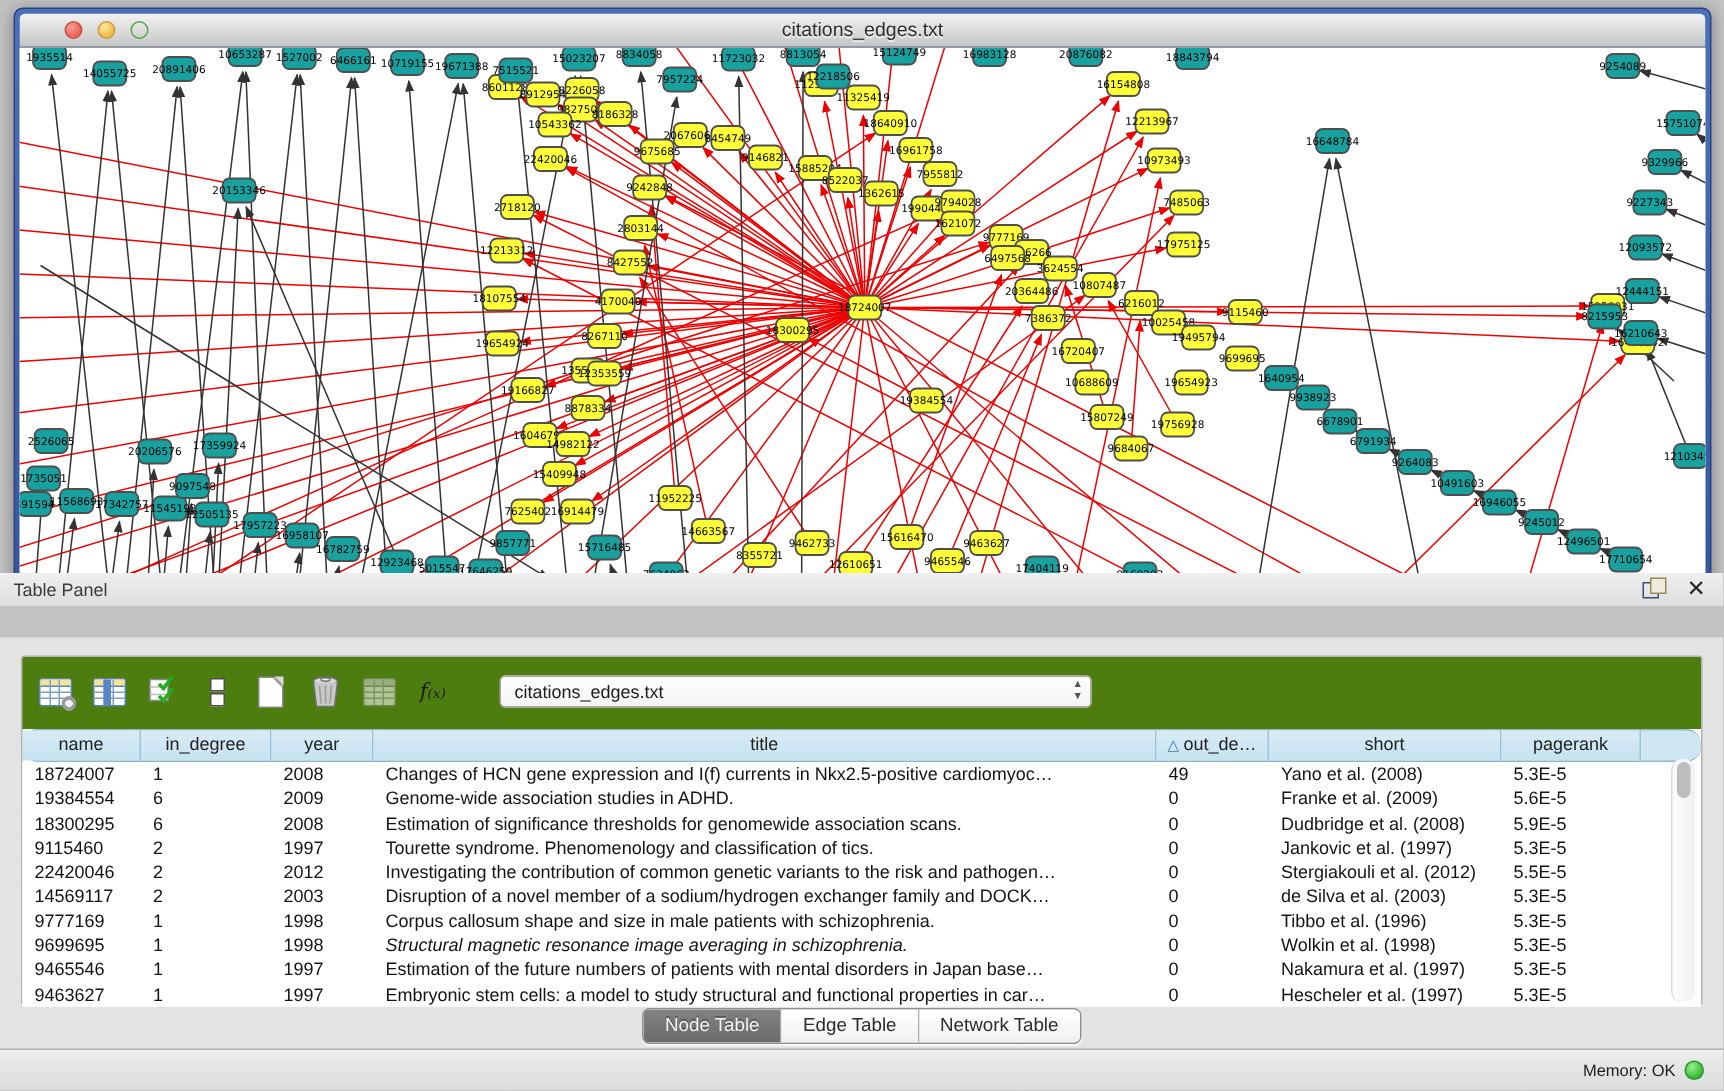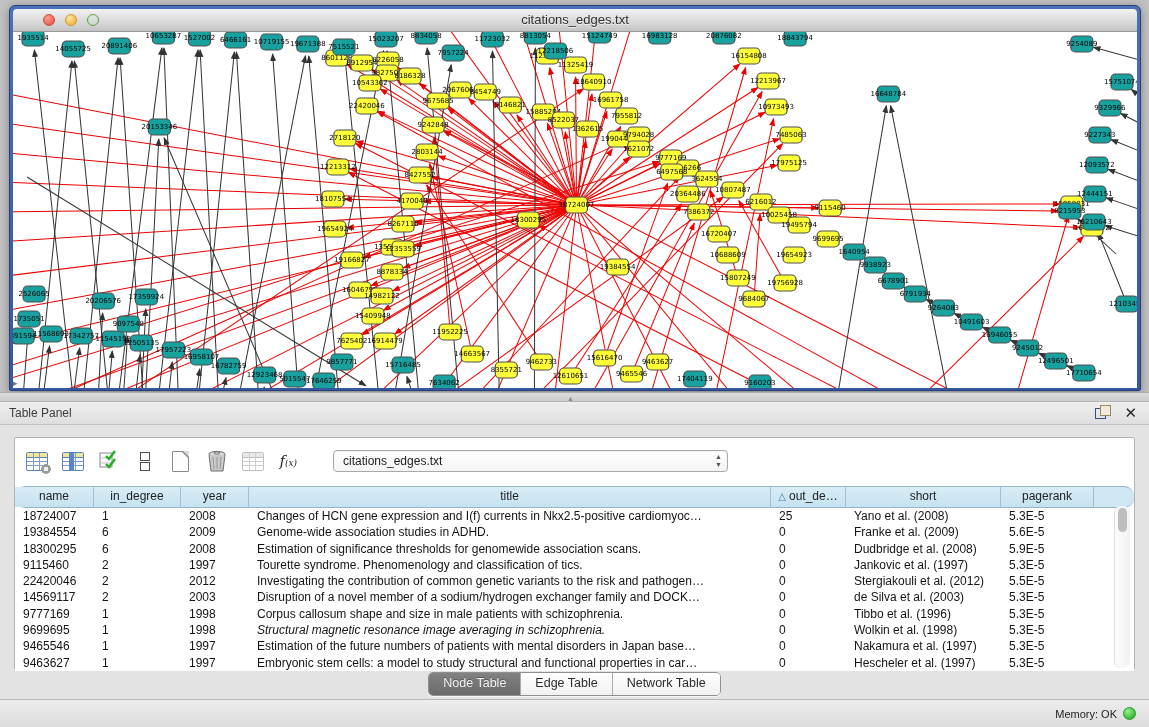--- a/index.html
+++ b/index.html
@@ -36,36 +36,36 @@
   .net-canvas svg{display:block;width:100%;height:100%;}
   .collapse-arrow{position:absolute;left:0;top:346px;font-size:9px;color:#777;}
   
   .splitter{
     position:absolute;left:0;top:392px;width:1149px;height:10px;
     background:linear-gradient(#dcdcdc,#cdcdcd);border-top:1px solid #aeaeae;border-bottom:1px solid #b5b5b5;box-sizing:border-box;
   }
   .splitter .grip{position:absolute;left:567px;top:2px;color:#8b8b8b;font-size:7px;letter-spacing:1px;}
   
   .panel-header{
-    position:absolute;left:0;top:402px;width:1149px;height:23px;
+    position:absolute;left:0;top:382px;width:1149px;height:23px;
     background:linear-gradient(#efefef,#dedede);
     border-bottom:1px solid #c2c2c2;box-sizing:border-box;
   }
   .panel-header .ptitle{font-size:12px;color:#3c3c3c;line-height:22px;padding-left:9px;}
   .ph-icons{position:absolute;right:12px;top:3px;display:flex;gap:14px;align-items:center;}
   .float-ic{width:15px;height:15px;position:relative;}
   .float-ic .sq1{position:absolute;left:0;top:3px;width:9px;height:9px;border:1.5px solid #34507c;background:transparent;}
   .float-ic .sq2{position:absolute;left:5px;top:0;width:9px;height:9px;border:1.5px solid #9a8a5a;background:#efeadb;}
   .close-ic{font-size:15px;font-weight:bold;color:#262626;line-height:15px;}
   .panel-body{
     position:absolute;left:0;top:425px;width:1149px;height:274px;background:#e3e3e3;
   }
   .content-box{
     position:absolute;left:14px;top:12px;width:1121px;height:233px;
-    background:#ffffff;border:1px solid #b3b3b3;border-radius:2px;box-sizing:border-box;
+    background:#4d7c0f;border:1px solid #b3b3b3;border-radius:2px;box-sizing:border-box;
   }
   
   .toolbar{position:absolute;left:8px;top:5px;height:36px;display:flex;align-items:center;gap:9px;}
   .tbtn{width:27px;height:28px;display:flex;align-items:center;justify-content:center;}
   .combo{
     margin-left:22px;width:395px;height:22px;background:linear-gradient(#ffffff,#f4f4f4);
     border:1px solid #a9a9a9;border-radius:4px;box-sizing:border-box;
     display:flex;align-items:center;position:relative;box-shadow:inset 0 1px 1px rgba(0,0,0,.06);
   }
   .combo .cval{font-size:12px;color:#1c1c1c;padding-left:9px;}
@@ -970,21 +970,21 @@
           <div class="hcell" style="width: 75px;"><span class="sort">△</span>out_de…</div>
           <div class="hcell" style="width: 155px;">short</div>
           <div class="hcell" style="width: 93px;">pagerank</div>
         </div>
       <div class="tbody" id="tbody">
           <div class="trow">
             <div class="tcell" style="width: 79px;">18724007</div>
             <div class="tcell" style="width: 87px;">1</div>
             <div class="tcell" style="width: 68px;">2008</div>
             <div class="tcell" style="width: 522px;">Changes of HCN gene expression and I(f) currents in Nkx2.5-positive cardiomyoc…</div>
-            <div class="tcell" style="width: 75px;">25</div>
+            <div class="tcell" style="width: 75px;">49</div>
             <div class="tcell" style="width: 155px;">Yano et al. (2008)</div>
             <div class="tcell" style="width: 93px;">5.3E-5</div>
           </div>
           <div class="trow">
             <div class="tcell" style="width: 79px;">19384554</div>
             <div class="tcell" style="width: 87px;">6</div>
             <div class="tcell" style="width: 68px;">2009</div>
             <div class="tcell" style="width: 522px;">Genome-wide association studies in ADHD.</div>
             <div class="tcell" style="width: 75px;">0</div>
             <div class="tcell" style="width: 155px;">Franke et al. (2009)</div>

